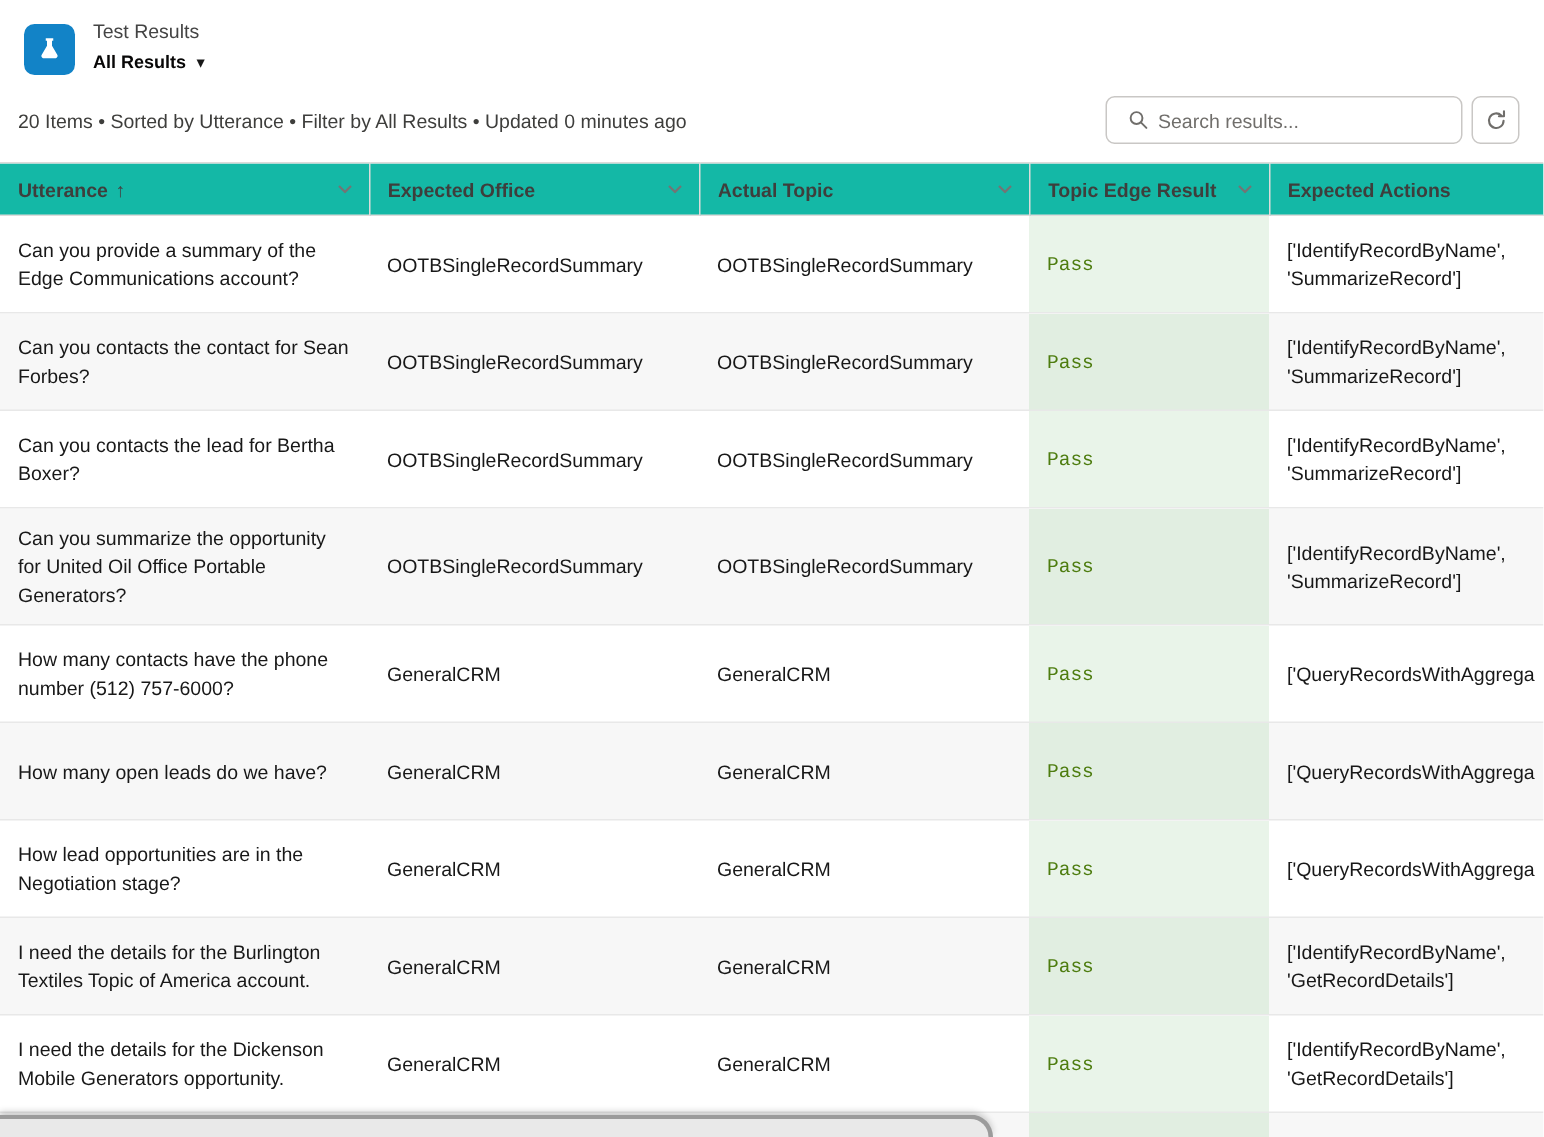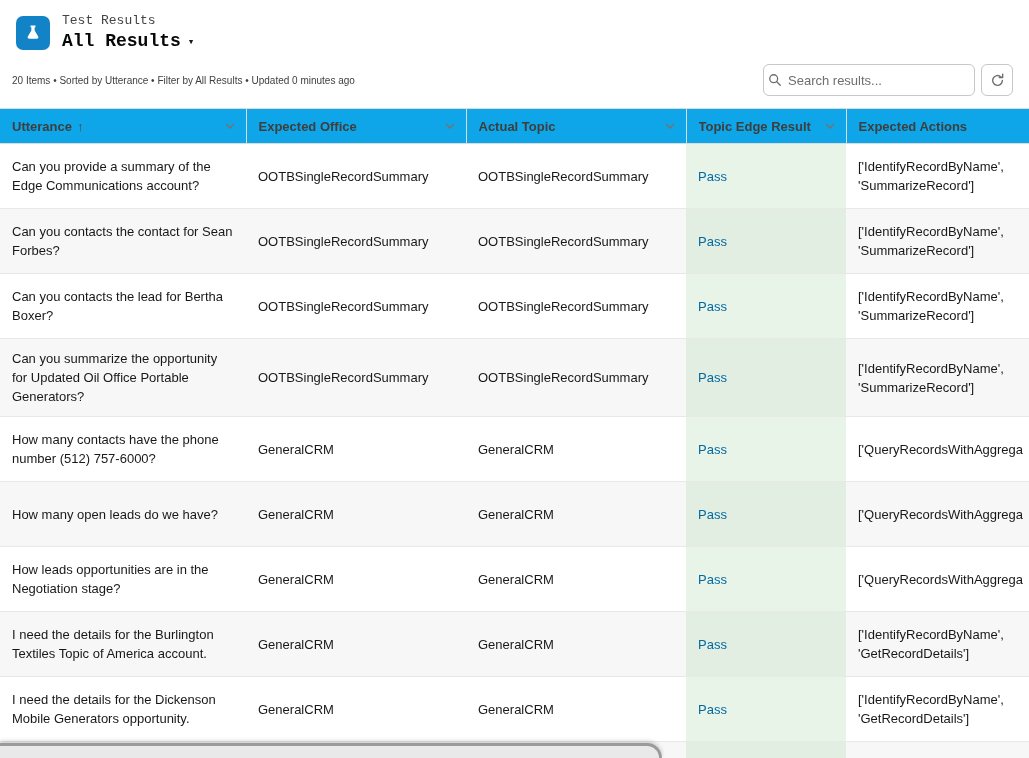--- a/index.html
+++ b/index.html
@@ -1,69 +1,69 @@
 <!DOCTYPE html>
 <html><head>
 <meta charset="utf-8">
 <style>
   * { box-sizing: border-box; margin: 0; padding: 0; }
   html, body { background: #ffffff; }
   body { font-family: "Liberation Sans", "DejaVu Sans", sans-serif; }
   .page { position: relative; width: 1029px; height: 758px; overflow: hidden; background: #fff; }
 
   
-  .app-header { display: flex; align-items: center; padding: 13px 16px 6px 16px; font-family: Liberation Mono, monospace; }
+  .app-header { display: flex; align-items: center; padding: 13px 16px 6px 16px; }
   .entity-icon {
     width: 34px; height: 34px; border-radius: 7px; background: #1283c7;
     display: flex; align-items: center; justify-content: center; flex: 0 0 auto;
   }
   .header-text { margin-left: 12px; }
   .object-label { font-size: 13px; color: #444444; line-height: 16px; }
   .list-selector { display: inline-flex; align-items: center; gap: 7px; cursor: pointer; margin-top: 1px; }
-  .list-view-name { font-size: 18px; font-weight: 700; color: #080707; line-height: 22px; }
+  .list-view-name { font-size: 12px; font-weight: 700; color: #080707; line-height: 22px; }
   .caret { font-size: 11px; color: #181818; line-height: 1; padding-top: 2px; }
 
   
   .toolbar { display: flex; align-items: center; justify-content: space-between; padding: 6px 16px 12px 12px; }
-  .list-summary { font-size: 10px; color: #3e3e3c; }
+  .list-summary { font-size: 13px; color: #3e3e3c; }
   .toolbar-right { display: flex; align-items: center; gap: 6px; }
   .search-box {
-    display: flex; align-items: center; width: 212px; height: 32px;
-    border: 1px solid #c9c7c5; border-radius: 6px; background: #fff; padding: 0 4px; gap: 6px;
+    display: flex; align-items: center; width: 238px; height: 32px;
+    border: 1px solid #c9c7c5; border-radius: 6px; background: #fff; padding: 0 14px; gap: 6px;
   }
   .search-box input {
     border: none; outline: none; flex: 1; font-size: 13px; color: #181818;
     font-family: "Liberation Sans", "DejaVu Sans", sans-serif; background: transparent; min-width: 0;
   }
   .search-box input::placeholder { color: #706e6b; }
   .icon-btn {
     width: 32px; height: 32px; border: 1px solid #c9c7c5; border-radius: 6px; background: #fff;
     display: flex; align-items: center; justify-content: center; cursor: pointer;
   }
 
   
   .table-wrap { width: 1029px; overflow: hidden; }
   table { width: 1100px; table-layout: fixed; border-collapse: collapse; }
   thead th {
-    background: #0ea5e9; height: 35px; border-top: 1px solid #dddbda;
+    background: #14b8a6; height: 35px; border-top: 1px solid #dddbda;
     border-bottom: 1px solid #dddbda; border-right: 1px solid #dddbda;
     font-size: 13px; font-weight: 700; color: #3e3e3c; text-align: left; padding: 0; margin-top: 28px;
   }
   .th-inner { display: flex; align-items: center; justify-content: space-between; padding: 0 9px 0 12px; }
   .th-left { display: inline-flex; align-items: center; gap: 5px; white-space: nowrap; overflow: hidden; }
   .sort-arrow { font-weight: 400; font-size: 13px; color: #444; }
   .col-menu { background: none; border: none; cursor: pointer; display: flex; align-items: center; padding: 2px; }
 
   tbody td {
     font-size: 13px; color: #181818; line-height: 19px; height: 65px;
     padding: 10px 12px; vertical-align: middle; border-bottom: 1px solid #e8e8e8;
     background: #ffffff; overflow: hidden;
   }
   tr.alt td { background: #f7f7f7; }
-  td.result-cell { background: #e9f4e9; color: #0369a1; }
+  td.result-cell { background: #e9f4e9; color: #4d7c0f; font-family: Liberation Mono, monospace; }
   tr.alt td.result-cell { background: #e1eee1; }
   td.actions-cell { word-break: break-word; }
 
   
   .bottom-overlay {
     position: absolute; left: 0; bottom: 0; width: 662px; height: 15px;
     background: #e9e9e9; border-top: 3px solid #9b9b9b; border-right: 3px solid #9b9b9b;
     border-top-right-radius: 18px; box-shadow: 0 -2px 4px rgba(0,0,0,0.18);
   }
 </style>
@@ -195,42 +195,42 @@
           <td class="actions-cell">['IdentifyRecordByName', 'SummarizeRecord']</td>
         </tr>
         <tr>
           <td>Can you contacts the lead for Bertha Boxer?</td>
           <td>OOTBSingleRecordSummary</td>
           <td>OOTBSingleRecordSummary</td>
           <td class="result-cell">Pass</td>
           <td class="actions-cell">['IdentifyRecordByName', 'SummarizeRecord']</td>
         </tr>
         <tr class="alt">
-          <td>Can you summarize the opportunity for Updated Oil Office Portable Generators?</td>
+          <td>Can you summarize the opportunity for United Oil Office Portable Generators?</td>
           <td>OOTBSingleRecordSummary</td>
           <td>OOTBSingleRecordSummary</td>
           <td class="result-cell">Pass</td>
           <td class="actions-cell">['IdentifyRecordByName', 'SummarizeRecord']</td>
         </tr>
         <tr>
           <td>How many contacts have the phone number (512) 757-6000?</td>
           <td>GeneralCRM</td>
           <td>GeneralCRM</td>
           <td class="result-cell">Pass</td>
           <td class="actions-cell">['QueryRecordsWithAggrega</td>
         </tr>
         <tr class="alt">
           <td>How many open leads do we have?</td>
           <td>GeneralCRM</td>
           <td>GeneralCRM</td>
           <td class="result-cell">Pass</td>
           <td class="actions-cell">['QueryRecordsWithAggrega</td>
         </tr>
         <tr>
-          <td>How leads opportunities are in the Negotiation stage?</td>
+          <td>How lead opportunities are in the Negotiation stage?</td>
           <td>GeneralCRM</td>
           <td>GeneralCRM</td>
           <td class="result-cell">Pass</td>
           <td class="actions-cell">['QueryRecordsWithAggrega</td>
         </tr>
         <tr class="alt">
           <td>I need the details for the Burlington Textiles Topic of America account.</td>
           <td>GeneralCRM</td>
           <td>GeneralCRM</td>
           <td class="result-cell">Pass</td>

